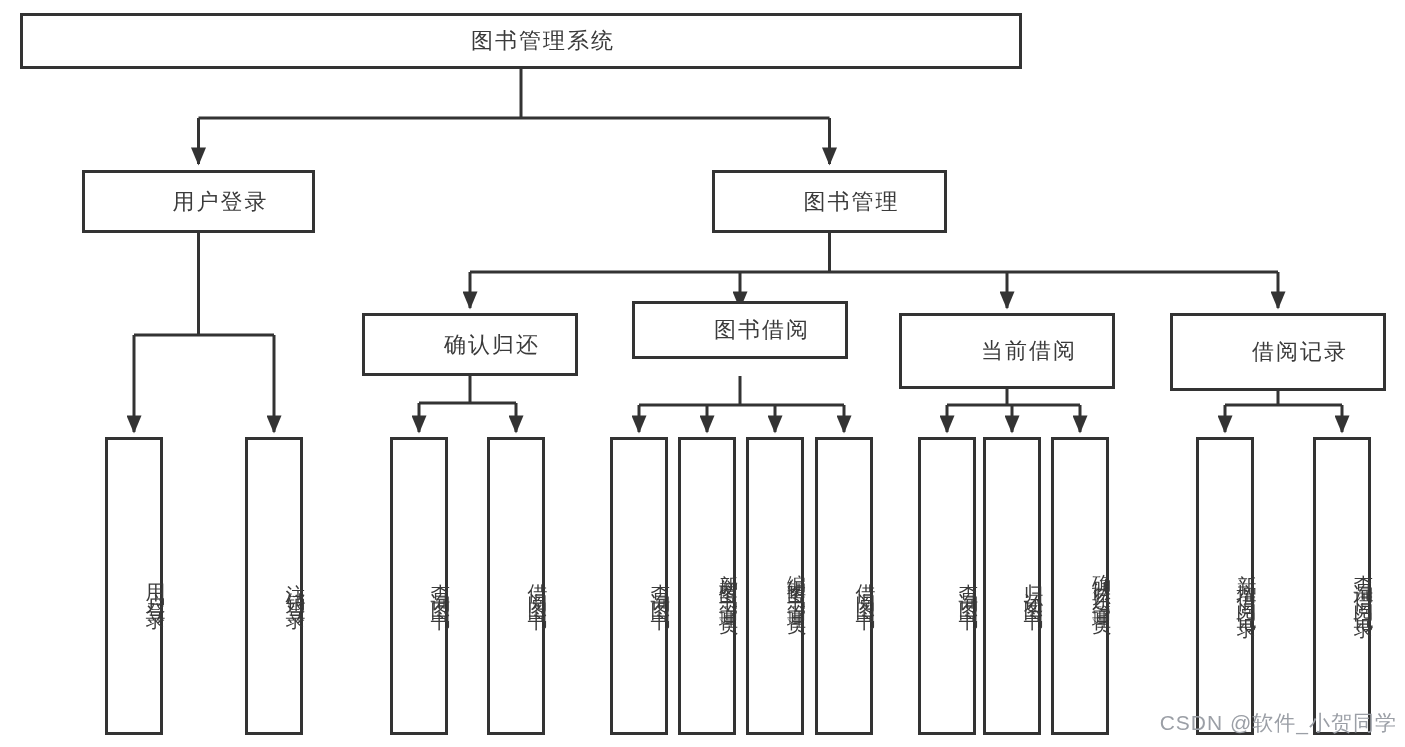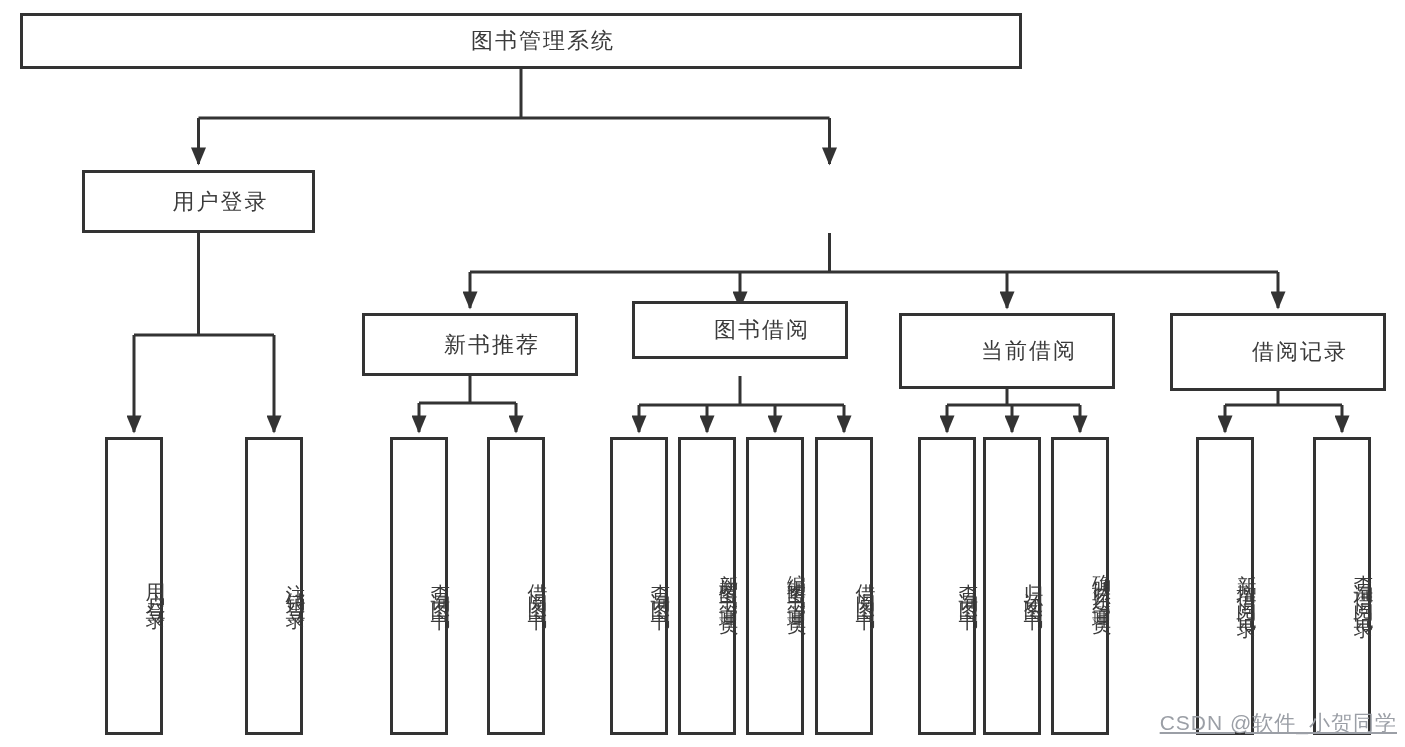--- a/index.html
+++ b/index.html
@@ -40,21 +40,20 @@
   }
   .node.v .vtxt.long { letter-spacing: 6px; font-size: 19px; }
   .watermark {
     position: absolute;
     right: 8px;
     bottom: 10px;
     font-size: 21px;
     color: #9b9fa6;
     letter-spacing: 1px;
     white-space: nowrap;
-    text-decoration: underline;
   }
 </style>
 </head>
 <body>
 
 <div class="stage">
 
   <svg class="connectors" viewBox="0 0 1405 747" xmlns="http://www.w3.org/2000/svg">
     <defs>
       <marker id="arrow" viewBox="0 0 12 10" refX="11" refY="5" markerUnits="userSpaceOnUse" markerWidth="20" markerHeight="15" orient="auto">
@@ -101,22 +100,23 @@
       <path d="M1278,376 V405"></path>
       <path d="M1225,405 H1342"></path>
       <path d="M1225,405 V432" marker-end="url(#arrow)"></path>
       <path d="M1342,405 V432" marker-end="url(#arrow)"></path>
     </g>
   </svg>
 
   <div class="node h" style="left:20px;top:13px;width:1002px;height:56px">图书管理系统</div>
 
   <div class="node h" style="left:82px;top:170px;width:233px;height:63px">用户登录</div>
+  <div class="node h" style="left:712px;top:170px;width:235px;height:63px">图书管理</div>
 
-  <div class="node h" style="left:362px;top:313px;width:216px;height:63px">新书推荐</div>
+  <div class="node h" style="left:362px;top:313px;width:216px;height:63px">确认归还</div>
   <div class="node h" style="left:632px;top:301px;width:216px;height:58px">图书借阅</div>
   <div class="node h" style="left:899px;top:313px;width:216px;height:76px">当前借阅</div>
   <div class="node h" style="left:1170px;top:313px;width:216px;height:78px">借阅记录</div>
 
   <div class="node v" style="left:105px;top:437px;width:58px;height:298px">
     <span class="vtxt">用户登录</span>
   </div>
   <div class="node v" style="left:245px;top:437px;width:58px;height:298px">
     <span class="vtxt">注销登录</span>
   </div>

